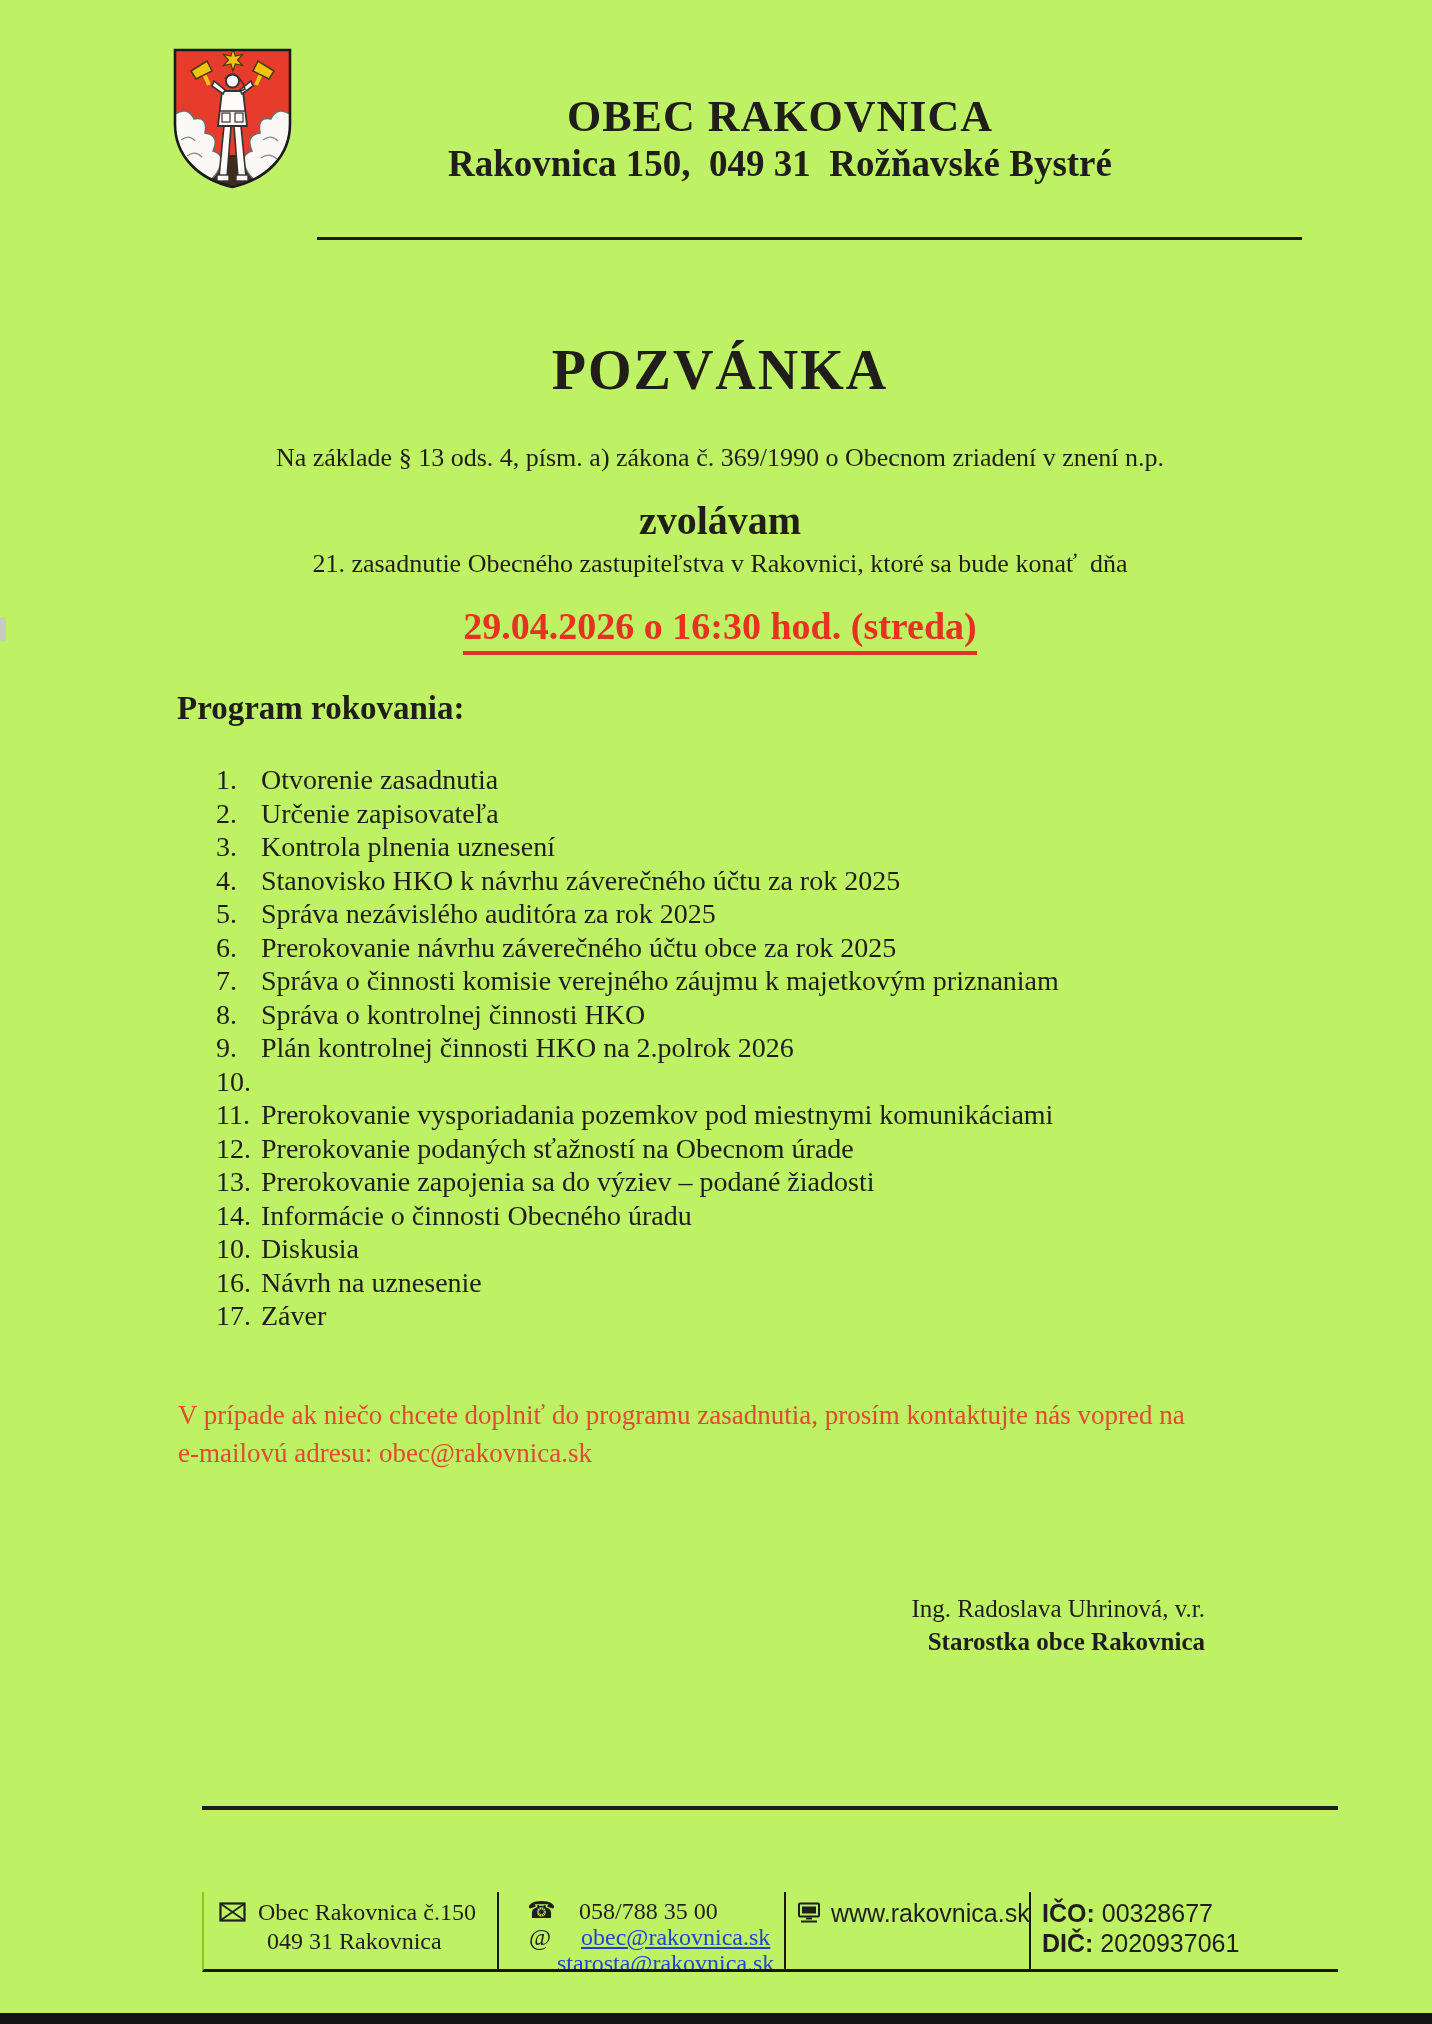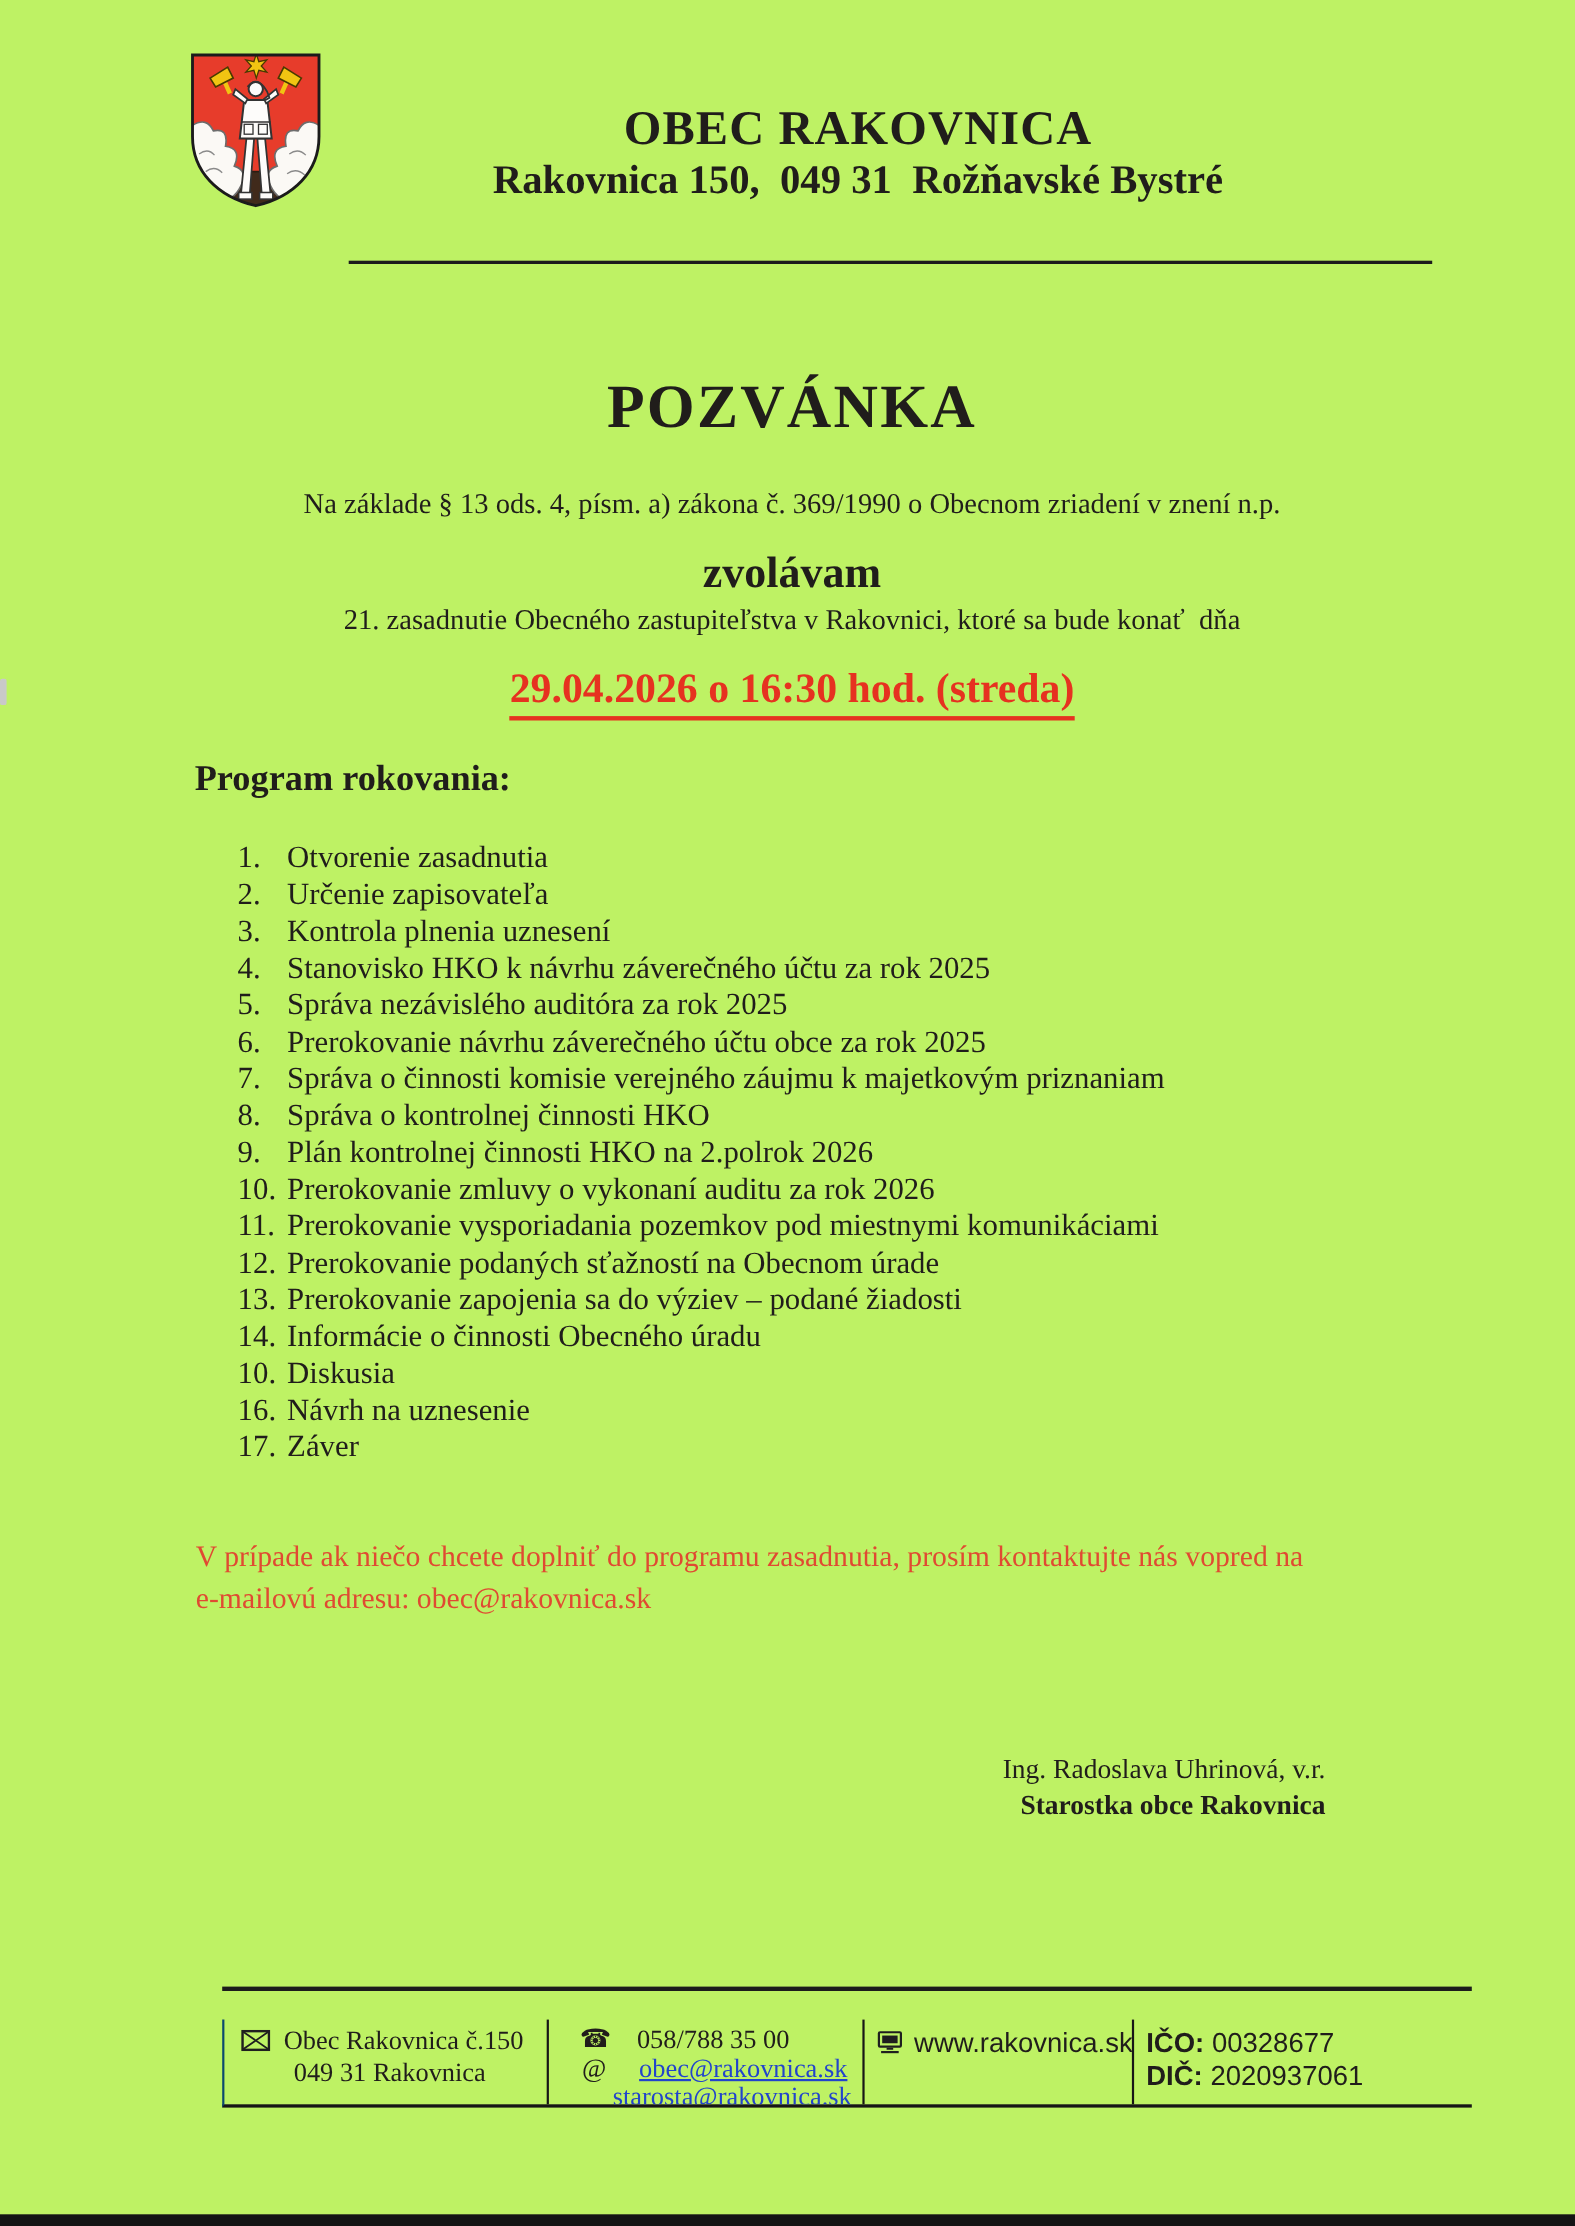--- a/index.html
+++ b/index.html
@@ -40,23 +40,23 @@
   .note{left:178px;top:1396px;color:var(--note-red,#e04a32);font-size:27px;line-height:38px;}
   .note-line{white-space:nowrap;}
 
   
   .signature{left:705px;top:1592px;width:500px;text-align:right;font-size:25px;line-height:33px;}
   .signature .role{font-weight:bold;}
 
   
   .footer-rule{left:202px;top:1806px;width:1136px;height:4px;background:var(--line-color,#1c1c1c);}
   .footer-table{
-    left:202px;top:1836px;width:1136px;height:80px;
+    left:202px;top:1892px;width:1136px;height:80px;
     display:flex;box-sizing:border-box;
-    border-left:2px solid #0c4a6e;border-bottom:3px solid #161616;
+    border-left:2px solid #84cc16;border-bottom:3px solid #161616;
     font-size:24px;
   }
   .fcell{box-sizing:border-box;padding-top:6px;overflow:hidden;}
   .fcell.sep{border-right:2px solid #161616;}
   .fcell-1{width:295px;display:flex;padding-left:15px;}
   .fcell-2{width:287px;padding-left:26px;}
   .fcell-3{width:245px;display:flex;padding-left:10px;}
   .fcell-4{width:247px;padding-left:11px;}
   .fcell-1 .ico{margin-top:3px;margin-right:12px;}
   .addr-l2{padding-left:9px;}
@@ -165,21 +165,20 @@
       <div class="agenda-item">
         <span class="agenda-num">8.</span>
         <span>Správa o kontrolnej činnosti HKO</span>
       </div>
       <div class="agenda-item">
         <span class="agenda-num">9.</span>
         <span>Plán kontrolnej činnosti HKO na 2.polrok 2026</span>
       </div>
       <div class="agenda-item">
         <span class="agenda-num">10.</span>
-        <span>Prerokovanie zmluvy o vykonaní auditu za rok 2026</span>
       </div>
       <div class="agenda-item">
         <span class="agenda-num">11.</span>
         <span>Prerokovanie vysporiadania pozemkov pod miestnymi komunikáciami</span>
       </div>
       <div class="agenda-item">
         <span class="agenda-num">12.</span>
         <span>Prerokovanie podaných sťažností na Obecnom úrade</span>
       </div>
       <div class="agenda-item">

